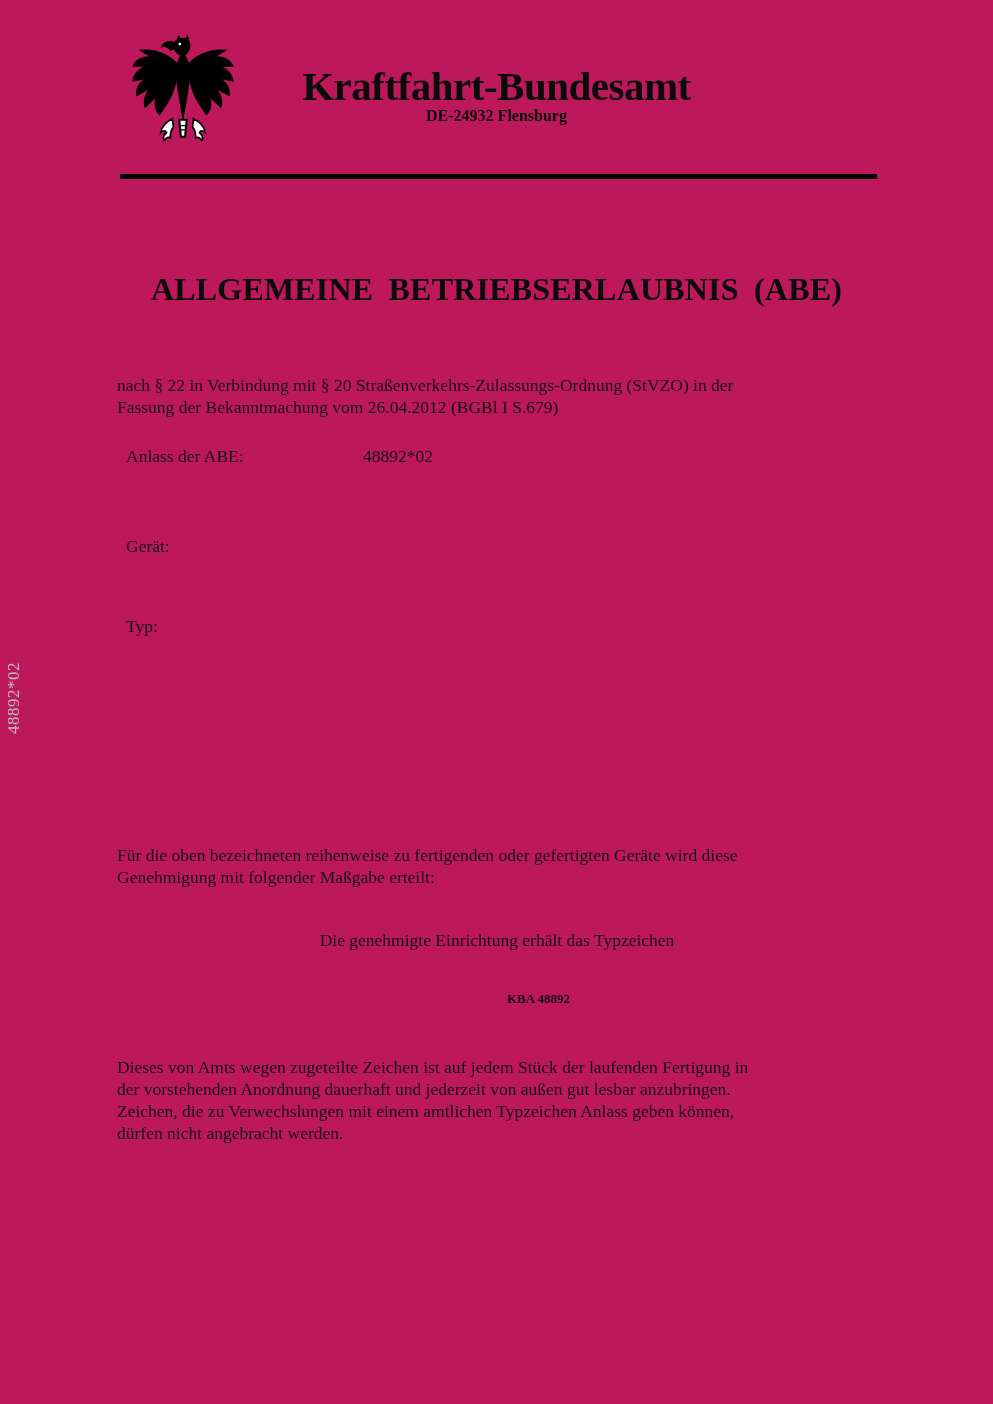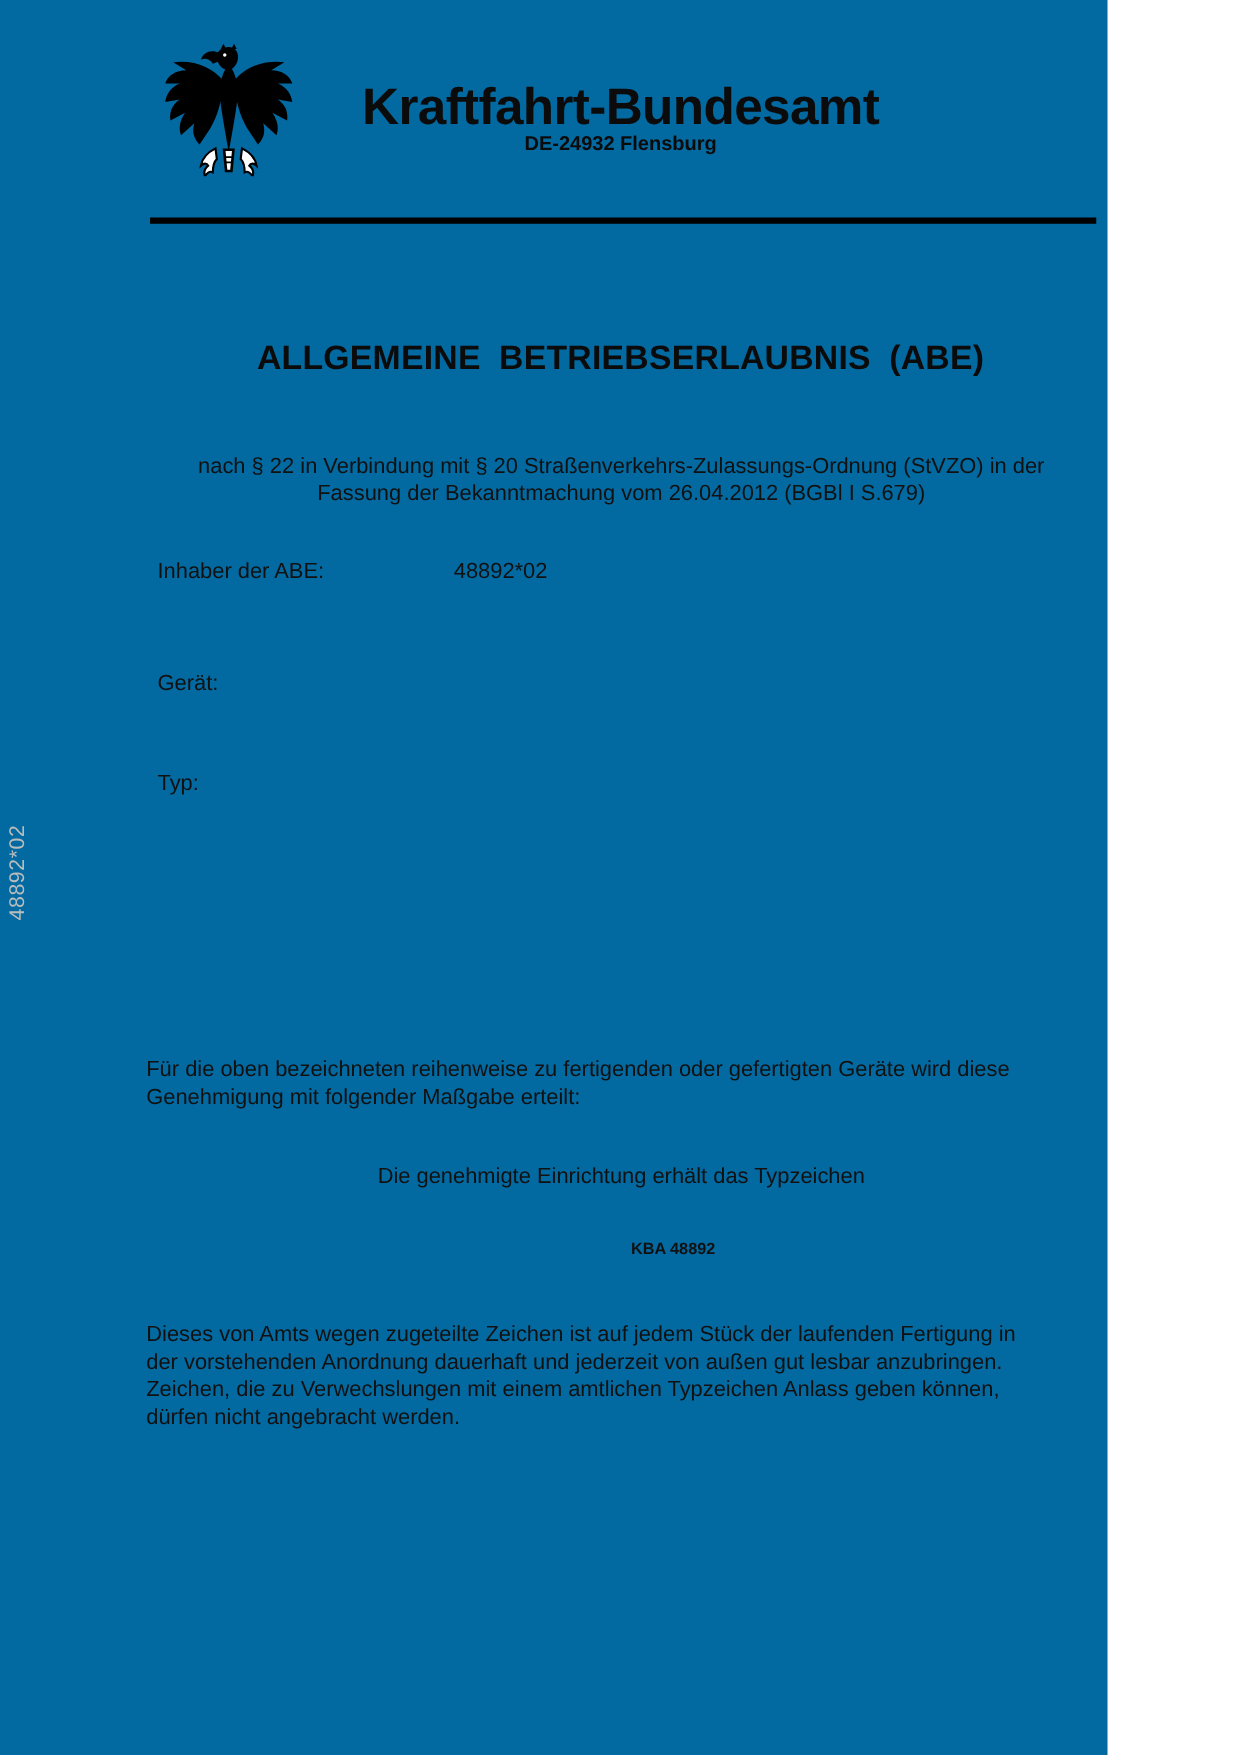--- a/index.html
+++ b/index.html
@@ -1,22 +1,22 @@
 <!DOCTYPE html>
 <html lang="de"><head>
 <meta charset="utf-8">
 <style>
   html, body { margin: 0; padding: 0; background: #ffffff; }
   .page {
     position: relative;
-    width: 886px;
+    width: 993px;
     height: 1404px;
-    background: #0369a1;
+    background: #be185d;
     overflow: hidden;
-    font-family: Liberation Sans, sans-serif;
+    font-family: Liberation Serif, serif;
     color: #111111;
   }
   .abs { position: absolute; }
   .center { left: 0; width: 993px; text-align: center; }
   .body-text {
     font-size: 17.5px;
     line-height: 22px;
     white-space: pre-line;
   }
   .agency-name {
@@ -34,21 +34,21 @@
   }
   .header-rule {
     left: 120px;
     top: 174px;
     width: 757px;
     height: 5px;
     background: #000000;
   }
   .doc-title {
     top: 271px;
-    font-size: 27px;
+    font-size: 32px;
     font-weight: bold;
     word-spacing: 7px;
     letter-spacing: 0.2px;
     color: #0b0b0b;
   }
   .para { left: 117px; width: 760px; }
   .field-label { left: 126px; width: 230px; }
   .field-value { left: 363px; width: 510px; }
   .kba-mark {
     top: 991px;
@@ -103,24 +103,24 @@
   </span>
 
   <div class="abs center agency-name">Kraftfahrt-Bundesamt</div>
   <div class="abs center agency-address">DE-24932 Flensburg</div>
   <div class="abs header-rule"></div>
 
   <div class="abs watermark" style="color:#b9bcbc;">48892*02</div>
 
   <div class="abs center doc-title">ALLGEMEINE BETRIEBSERLAUBNIS (ABE)</div>
 
-  <div class="abs para body-text" style="top:361px;text-align:center;">nach § 22 in Verbindung mit § 20 Straßenverkehrs-Zulassungs-Ordnung (StVZO) in der
+  <div class="abs para body-text" style="top:374px;">nach § 22 in Verbindung mit § 20 Straßenverkehrs-Zulassungs-Ordnung (StVZO) in der
 Fassung der Bekanntmachung vom 26.04.2012 (BGBl I S.679)</div>
 
-  <div class="abs field-label body-text" style="top:445px;">Inhaber der ABE:</div>
+  <div class="abs field-label body-text" style="top:445px;">Anlass der ABE:</div>
   <div class="abs field-value body-text" style="top:445px;">48892*02</div>
 
   <div class="abs field-label body-text" style="top:535px;">Gerät:</div>
 
   <div class="abs field-label body-text" style="top:615px;">Typ:</div>
 
 
   <div class="abs para body-text" style="top:844px;">Für die oben bezeichneten reihenweise zu fertigenden oder gefertigten Geräte wird diese
 Genehmigung mit folgender Maßgabe erteilt:</div>
 

